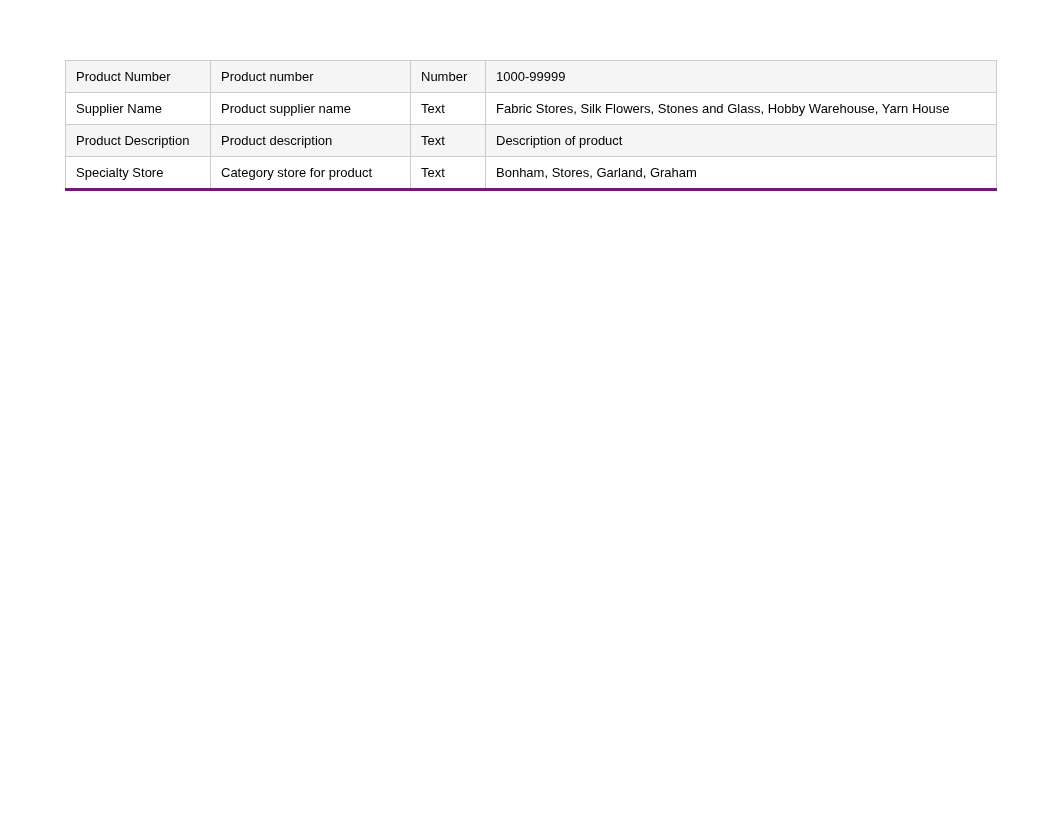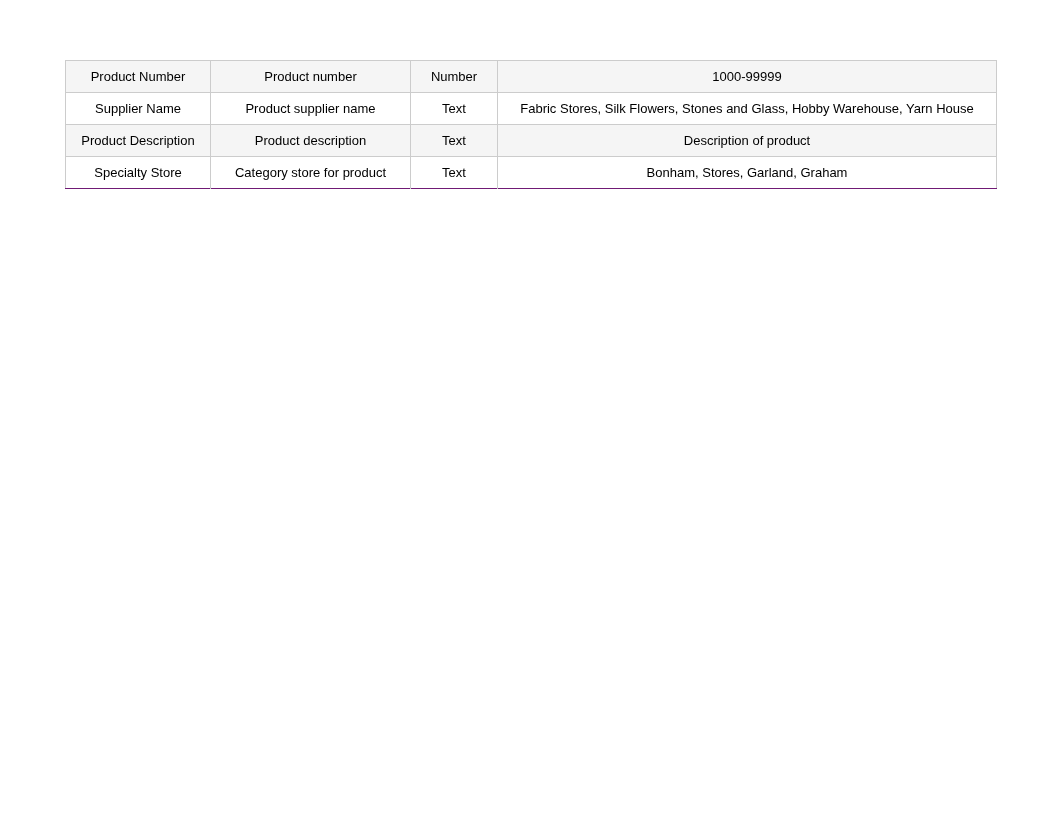--- a/index.html
+++ b/index.html
@@ -22,25 +22,24 @@
     }
 
     table {
       width: 100%;
       border-collapse: collapse;
       border: 1px solid #cccccc;
     }
 
     tr {
       border-bottom: 1px solid #cccccc;
-      text-align: center;
     }
 
     tr:last-child {
-      border-bottom: 1px solid #701a75;
+      border-bottom: 3px solid #701a75;
     }
 
     td {
       padding: 8px 10px;
       vertical-align: top;
       border-right: 1px solid #cccccc;
     }
 
     td:last-child {
       border-right: none;
@@ -57,21 +56,21 @@
     .col-label {
       width: 145px;
       font-weight: normal;
     }
 
     .col-name {
       width: 200px;
     }
 
     .col-type {
-      width: 87px;
+      width: 75px;
     }
 
     .col-values {
       width: auto;
     }
   </style>
 </head>
 <body>
 
 <div class="table-container">

